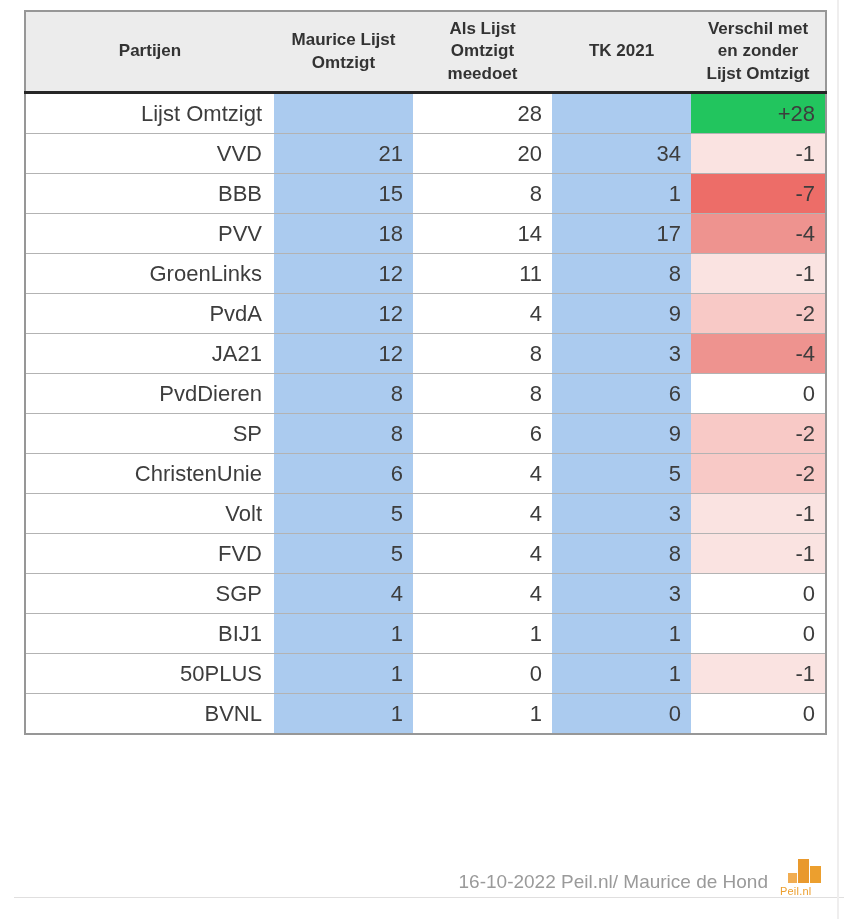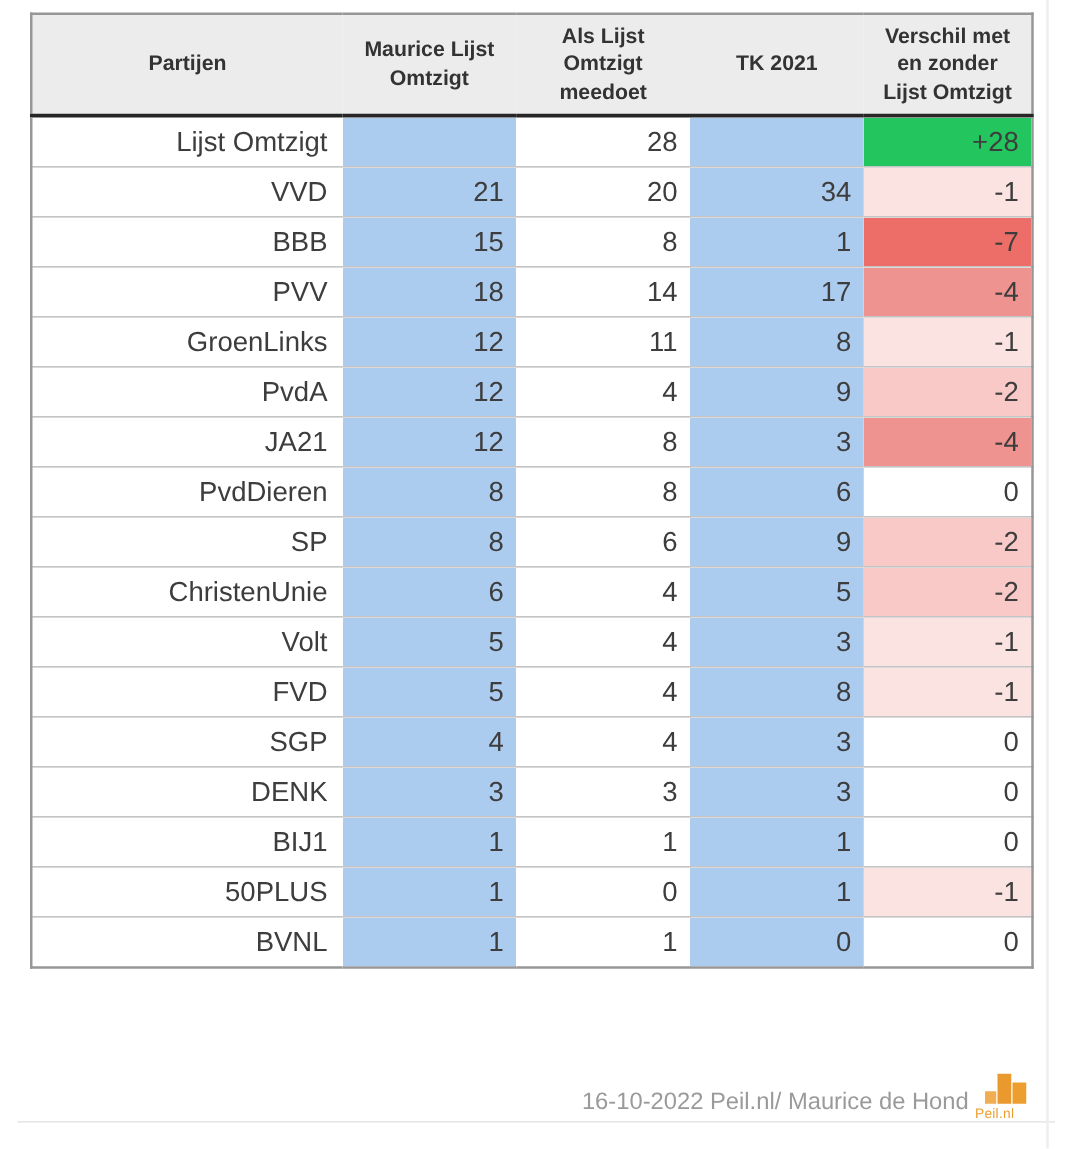--- a/index.html
+++ b/index.html
@@ -39,21 +39,21 @@
     text-align: right;
     vertical-align: middle;
     padding: 0 10px 0 0;
     overflow: hidden;
   }
   table.poll td.party { padding-right: 12px; background: #ffffff; }
   table.poll td.blue { background: var(--col-blue, #abcbef); margin-top: 15px; }
   .credit {
     position: absolute;
     top: 871px;
-    right: 83px;
+    right: 90px;
     font-size: 19px;
     color: var(--credit-gray, #9a9a9a);
     white-space: nowrap;
   }
   .logo { position: absolute; top: 857px; right: 30px; width: 48px; text-align: left; }
   .logo .bars { display: flex; align-items: flex-end; justify-content: center; gap: 1px; height: 26px; }
   .logo .b1 { width: 9px;  height: 10px; background: var(--logo-light, #f1ad52); }
   .logo .b2 { width: 11px; height: 24px; background: var(--logo-dark, #e9992d); }
   .logo .b3 { width: 11px; height: 17px; background: var(--logo-mid, #ec9f2e); }
   .logo .logo-label { font-size: 11px; color: var(--logo-mid, #efa243); margin-top: 2px; letter-spacing: 0.2px; }
@@ -174,27 +174,20 @@
             <td class="diff" style="background: rgb(250, 227, 225);">-1</td>
           </tr>
           <tr>
             <td class="party">SGP</td>
             <td class="blue">4</td>
             <td>4</td>
             <td class="blue">3</td>
             <td class="diff" style="background: rgb(255, 255, 255);">0</td>
           </tr>
           <tr>
-            <td class="party">DENK</td>
-            <td class="blue">3</td>
-            <td>3</td>
-            <td class="blue">3</td>
-            <td class="diff" style="background: rgb(255, 255, 255);">0</td>
-          </tr>
-          <tr>
             <td class="party">BIJ1</td>
             <td class="blue">1</td>
             <td>1</td>
             <td class="blue">1</td>
             <td class="diff" style="background: rgb(255, 255, 255);">0</td>
           </tr>
           <tr>
             <td class="party">50PLUS</td>
             <td class="blue">1</td>
             <td>0</td>

